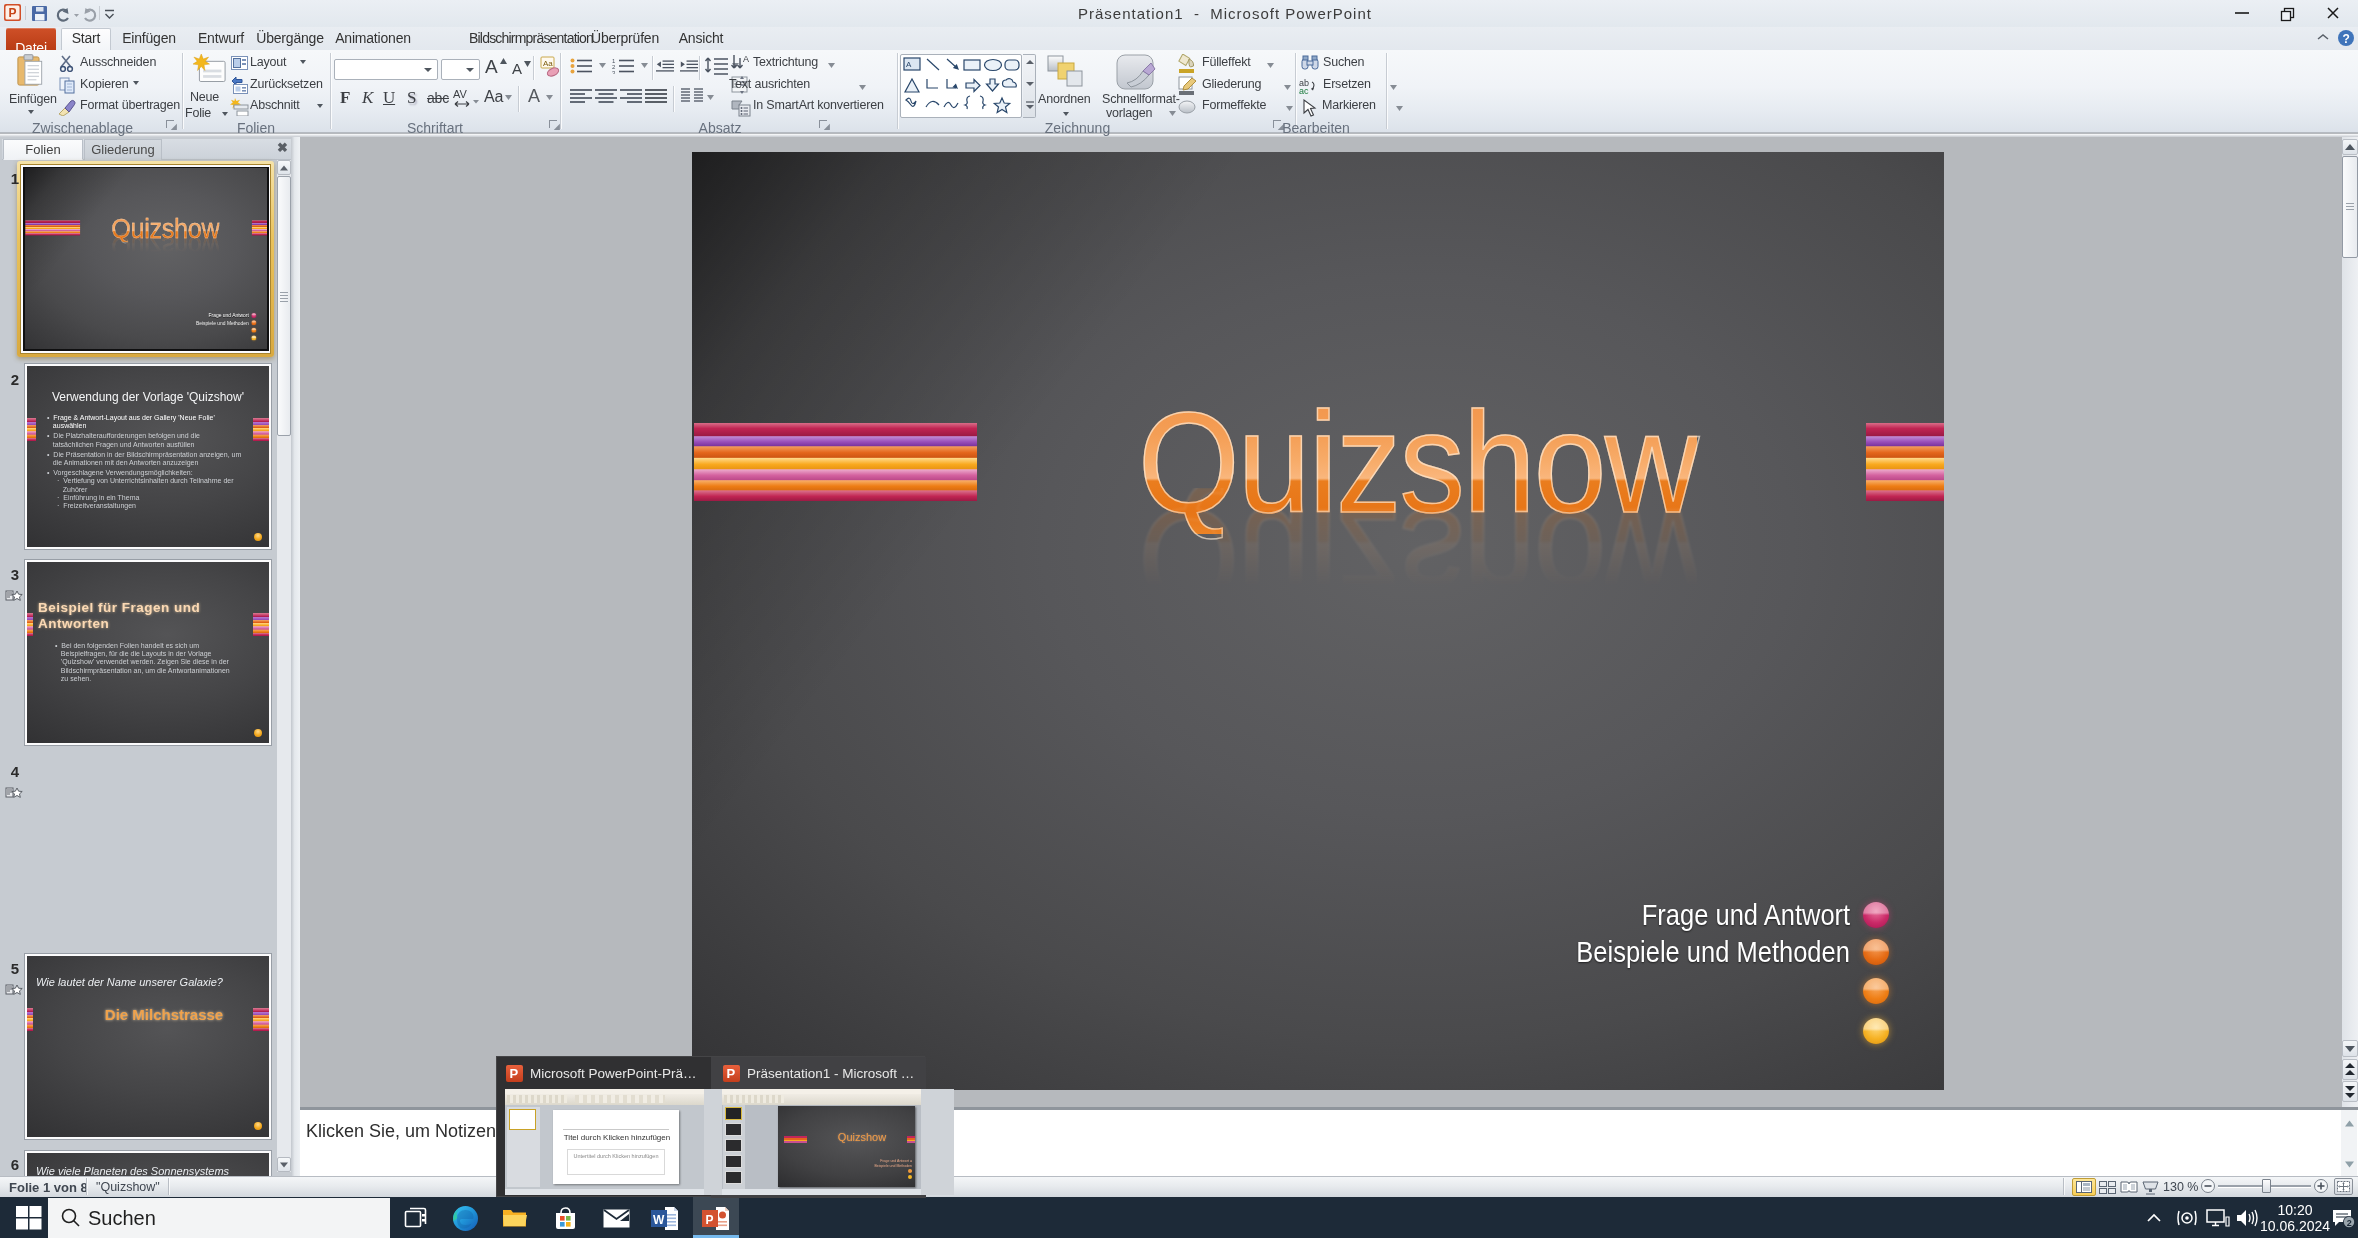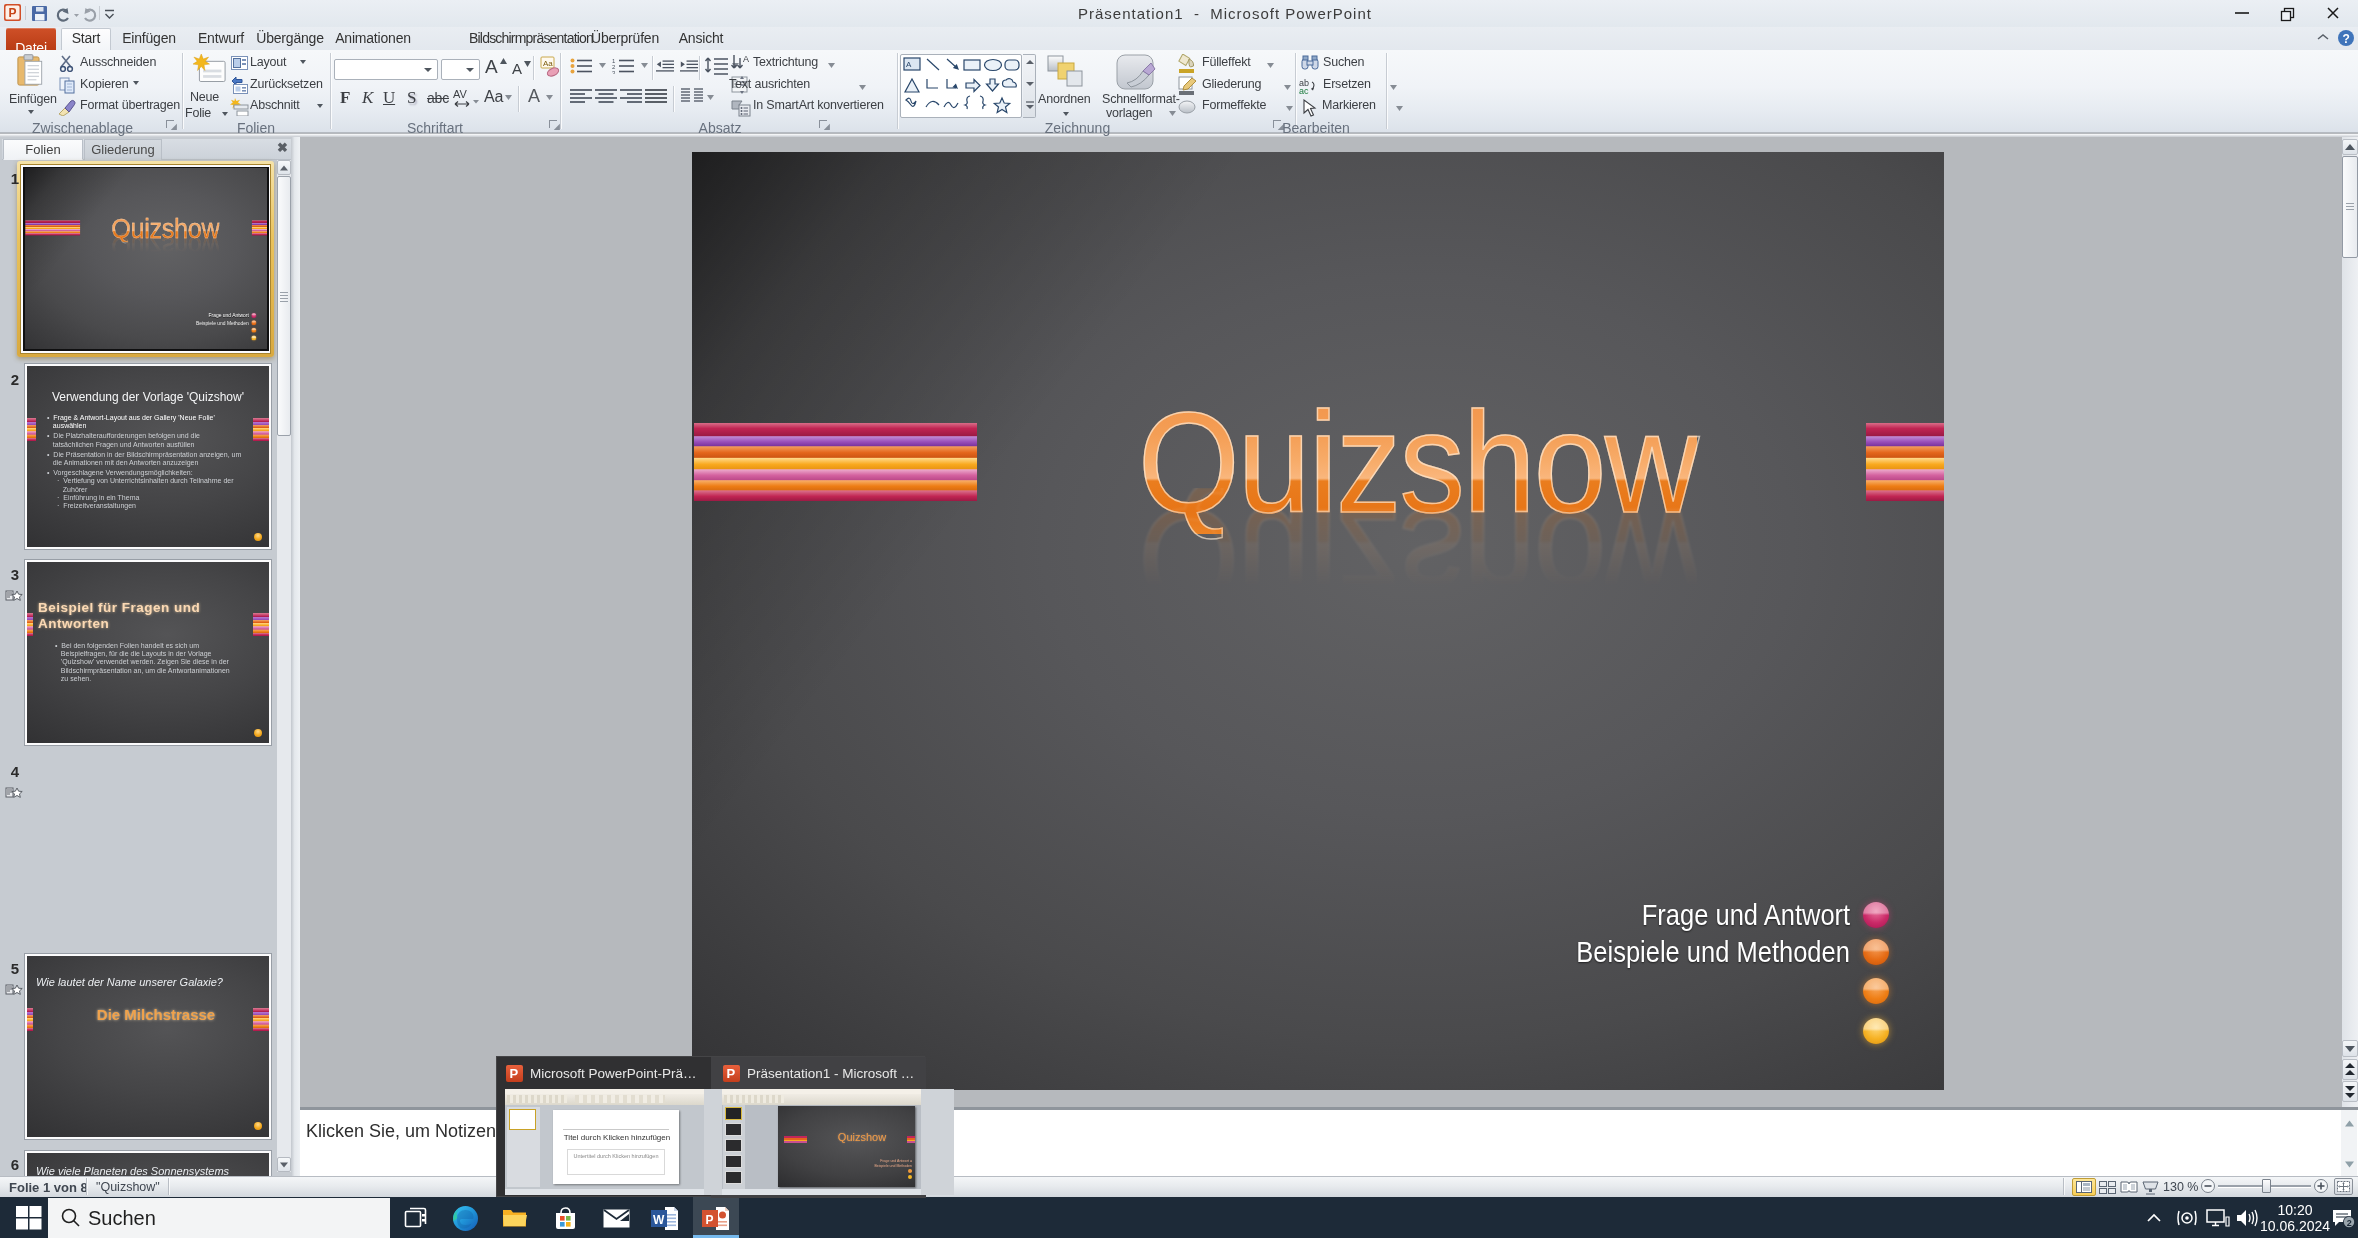--- a/index.html
+++ b/index.html
@@ -620,21 +620,21 @@
           <path d="M2 4 h5 M2 6 h5 M2 8 h3"></path>
           <path d="M12 2 l1.6 3.2 l3.6 .3 l-2.7 2.4 l.8 3.5 l-3.3 -1.9 l-3.3 1.9 l.8 -3.5 l-2.7 -2.4 l3.6 -.3 Z" fill="#fff"></path>
         </g>
       </svg>
 
   <div class="thumb" style="top:817px;">
     <div class="minibg"></div>
     <div class="minibody" style="left:9px;top:20px;width:220px;font-size:11px;font-style:italic;color:#eceff2;">Wie lautet der Name unserer Galaxie?</div>
     <div class="minibar" style="left:-20px;top:52px;width:26px;"></div>
     <div class="minibar" style="left:226px;top:52px;width:16px;"></div>
-    <div class="minibody" style="left:8px;top:50px;width:242px;text-align:center;font-size:15px;font-weight:bold;color:#f0a24b;text-shadow:0 0 3px rgba(255,230,190,.8);">Die Milchstrasse</div>
+    <div class="minibody" style="left:16px;top:50px;width:242px;text-align:center;font-size:15px;font-weight:bold;color:#f0a24b;text-shadow:0 0 3px rgba(255,230,190,.8);">Die Milchstrasse</div>
     <div class="minidot" style="top:166px;"></div>
   </div>
   <div class="tnum" style="top:823px;">5</div>
   <svg class="animico" style="top:846px;" viewBox="0 0 18 14" width="18" height="14">
         <g stroke="#5a5f66" fill="none">
           <rect x="1" y="2" width="7" height="9" fill="#e8eaed"></rect>
           <path d="M2 4 h5 M2 6 h5 M2 8 h3"></path>
           <path d="M12 2 l1.6 3.2 l3.6 .3 l-2.7 2.4 l.8 3.5 l-3.3 -1.9 l-3.3 1.9 l.8 -3.5 l-2.7 -2.4 l3.6 -.3 Z" fill="#fff"></path>
         </g>
       </svg>

